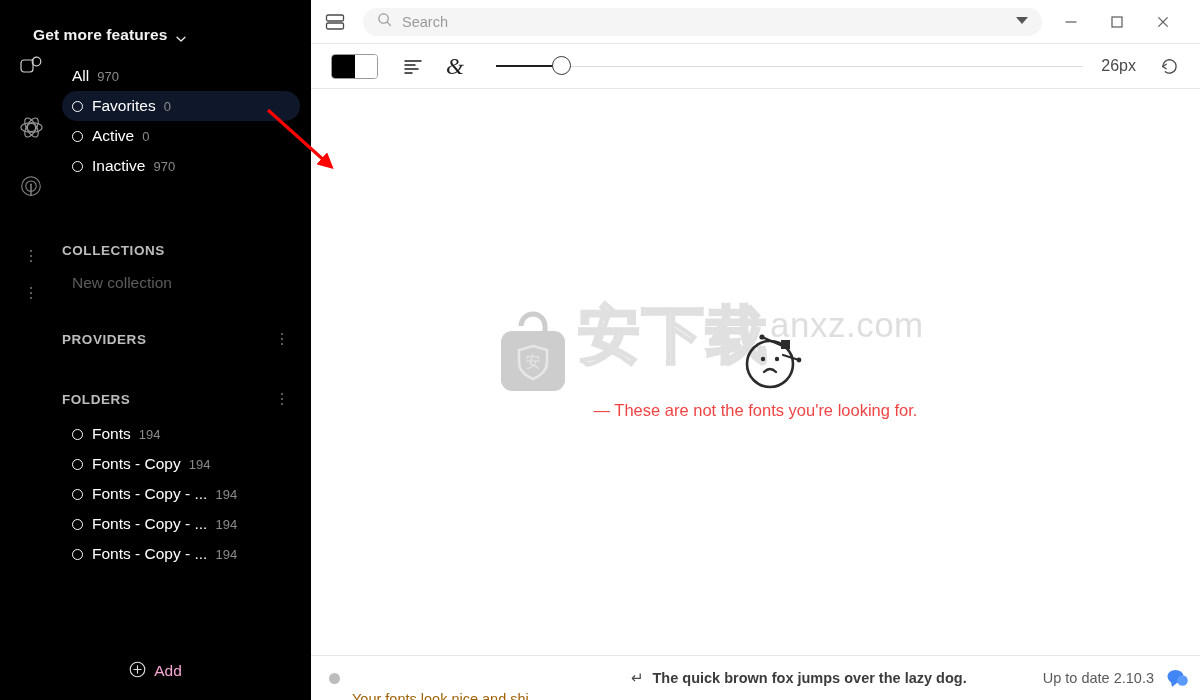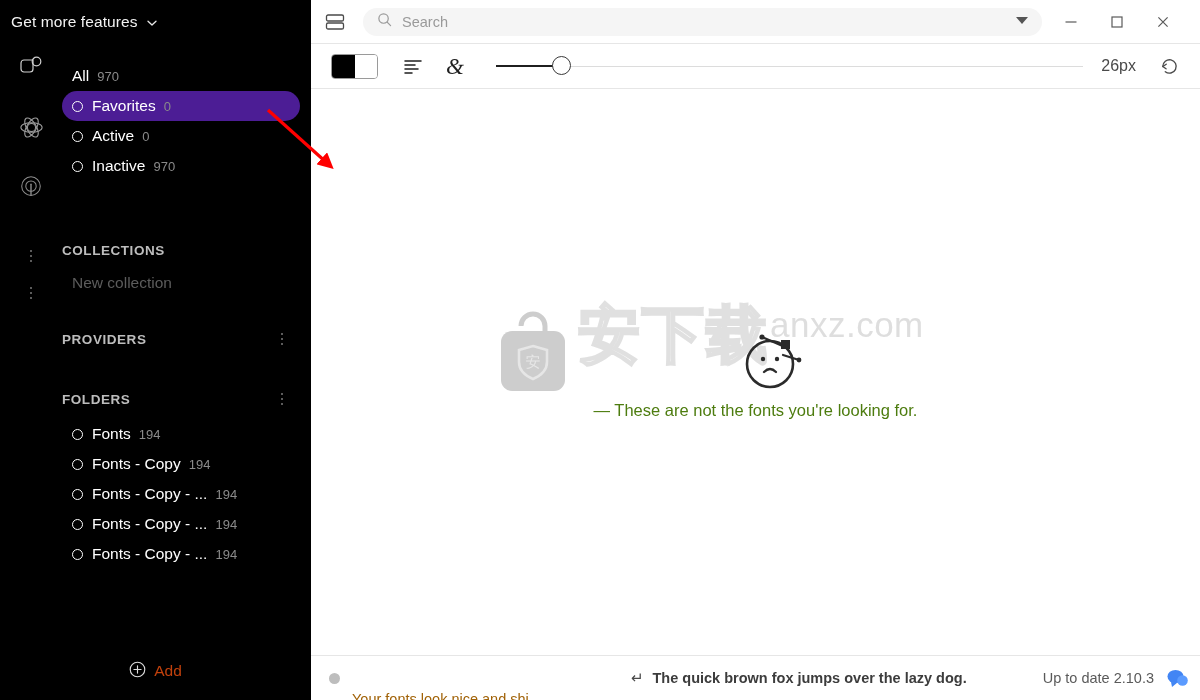--- a/index.html
+++ b/index.html
@@ -21,23 +21,24 @@
     position: relative;
     width: 311px; height: 700px;
     background: #000000;
     flex: 0 0 311px;
     display: flex;
     flex-direction: column;
   }
   .sb-header {
     height: 44px;
     display: flex;
-    align-items: center;
-    padding-left: 11px;
-    cursor: pointer;
+    align-items: flex-end;
+    padding-left: 33px;
+    cursor: pointer;
+    font-weight: bold;
   }
   .sb-header-label {
     color: #f2f2f2;
     font-size: 15.5px;
     letter-spacing: .1px;
   }
   .chev {
     margin-left: 8px;
     width: 12px; height: 12px;
     display: inline-block;
@@ -71,21 +72,21 @@
   }
   .nav-row {
     height: 30px;
     display: flex;
     align-items: center;
     border-radius: 15px;
     padding-left: 10px;
     margin-right: 11px;
     cursor: pointer;
   }
-  .nav-row.sel { background: #4c1d95; }
+  .nav-row.sel { background: #0f172a; }
   .nav-bullet {
     width: 11px; height: 11px;
     border: 1.8px solid #ffffff;
     border-radius: 50%;
     margin-right: 9px;
     flex: 0 0 auto;
   }
   .nav-label {
     color: #ffffff;
     font-size: 15.5px;
@@ -168,21 +169,21 @@
   }
 
   .sb-footer {
     height: 58px;
     display: flex;
     align-items: center;
     justify-content: center;
     cursor: pointer;
   }
   .add-label {
-    color: #c2410c;
+    color: #f9a8d4;
     font-size: 15.5px;
     margin-left: 8px;
   }
 
   
   #main {
     position: relative;
     flex: 1 1 auto;
     height: 700px;
     display: flex;
@@ -326,21 +327,21 @@
     position: absolute;
     left: 0; right: 0;
     top: 240px;
     display: flex;
     flex-direction: column;
     align-items: center;
   }
   .sad-face { margin-bottom: 6px; margin-left: 36px; }
   .empty-msg {
     font-size: 16.5px;
-    color: #4d7c0f;
+    color: #ef4444;
     white-space: nowrap;
   }
 
   
   .watermark {
     position: absolute;
     left: 183px; top: 216px;
     display: flex;
     align-items: flex-start;
     pointer-events: none;

